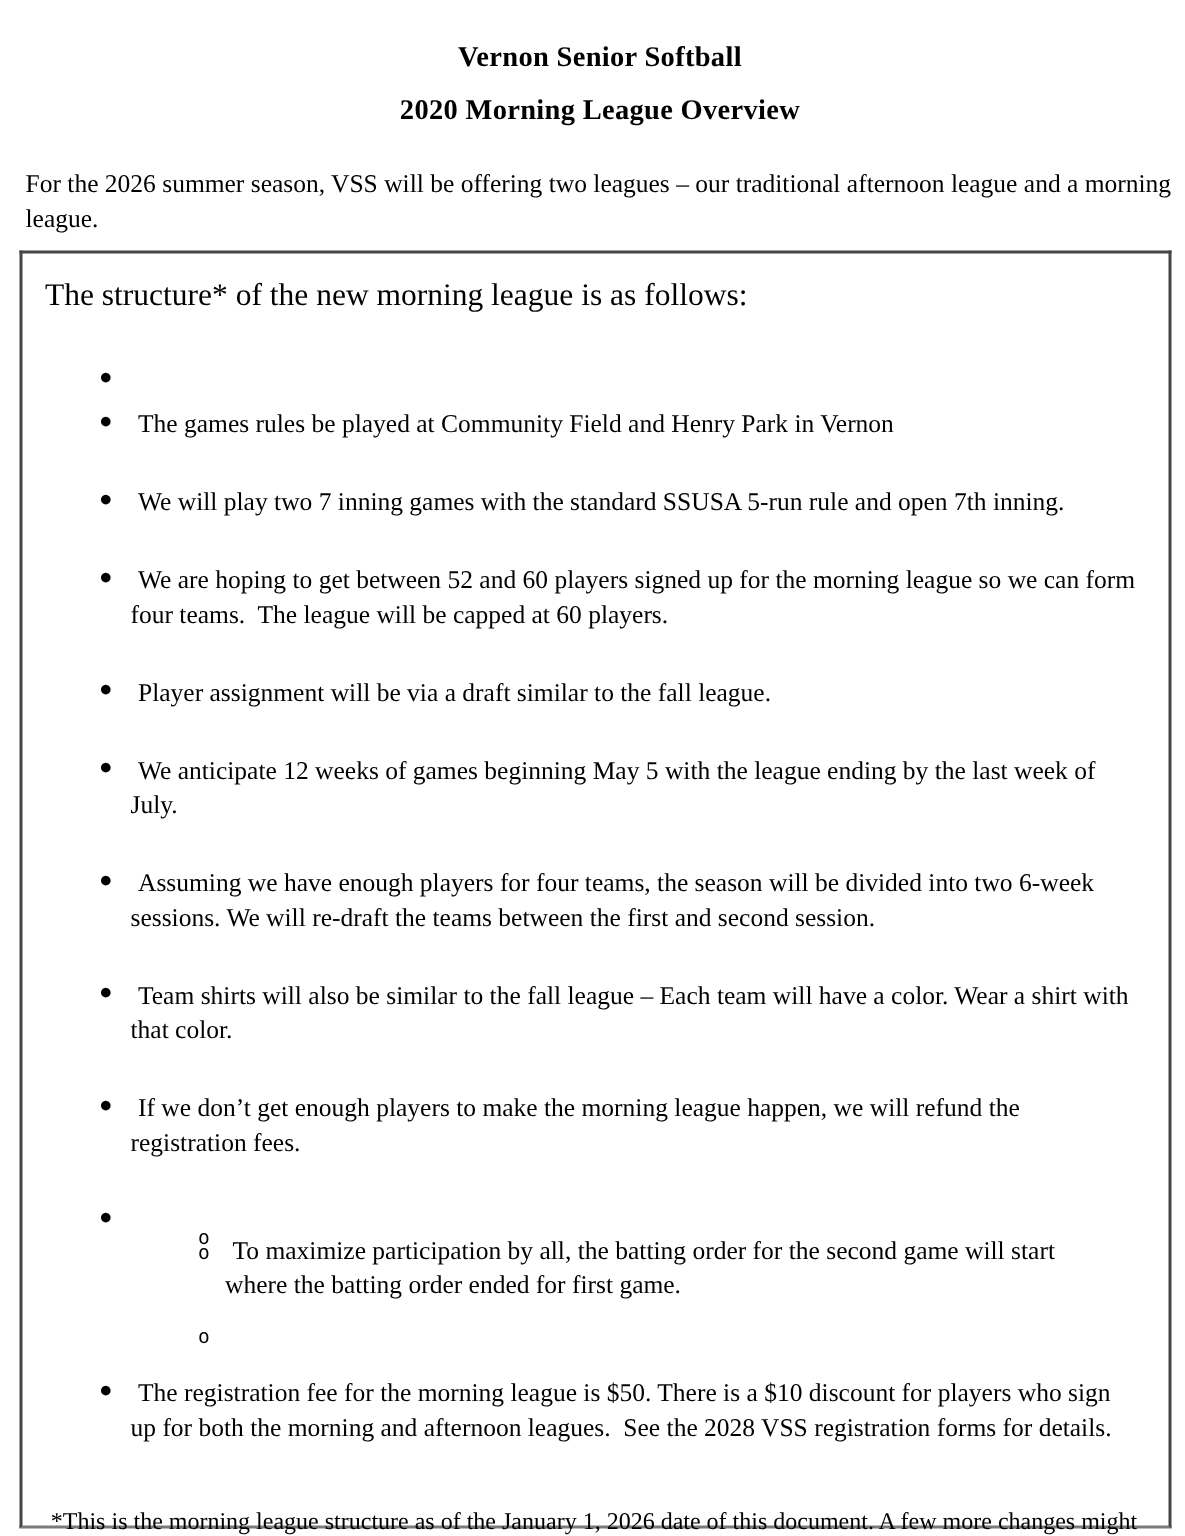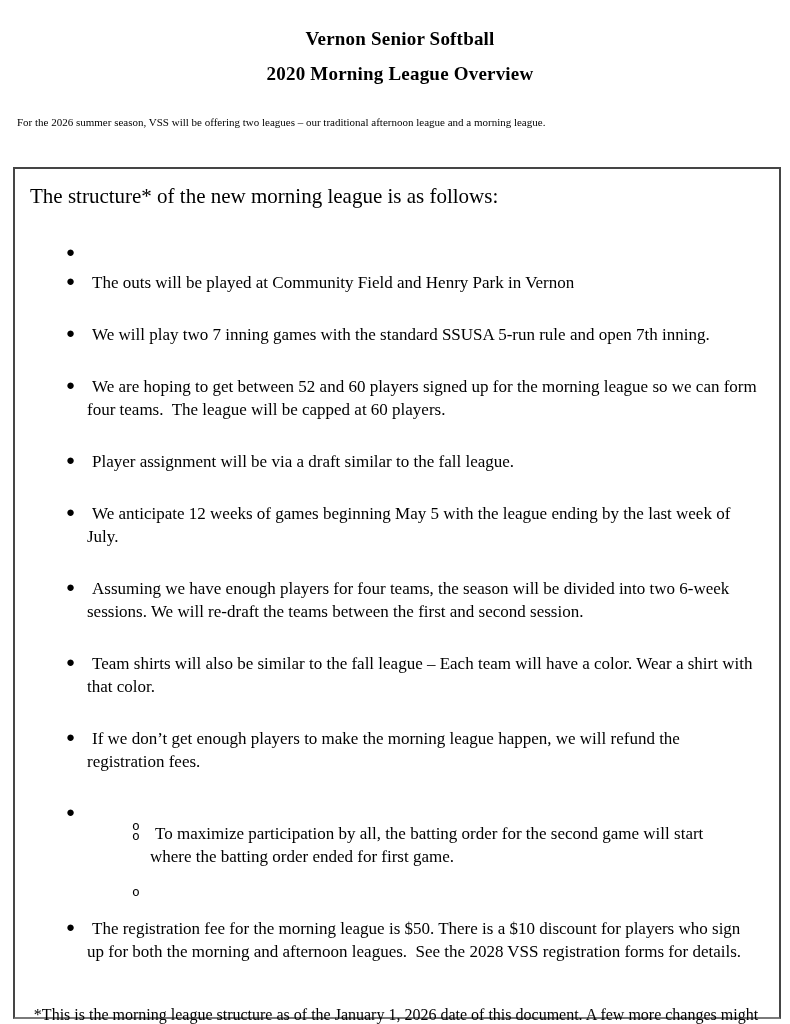--- a/index.html
+++ b/index.html
@@ -16,21 +16,21 @@
     text-align: center;
     font-weight: 700;
     font-size: 19px;
     line-height: 25px;
     letter-spacing: 0.2px;
   }
   .intro {
     position: absolute;
     top: 101px; left: 7px;
     width: 778px;
-    font-size: 11px;
+    font-size: 17px;
     line-height: 23px;
   }
   .rules-box {
     position: absolute;
     left: 8px; top: 162px;
     width: 768px; height: 852px;
     border: 2px solid #454545;
     border-bottom-color: #7a7a7a;
     padding: 11px 12px 0 10px;
     background: #ffffff;
@@ -82,21 +82,21 @@
   <div>Vernon Senior Softball</div>
   <div>2020 Morning League Overview</div>
 </div>
 
 <p class="intro">For the 2026 summer season, VSS will be offering two leagues – our traditional afternoon league and a morning league.</p>
 
 <div class="rules-box">
   <p class="lead">The structure* of the new morning league is as follows:</p>
   <ul class="bullets">
       <li><span class="marker">●</span></li>
-      <li><span class="marker">●</span><span class="bullet-text">The outs will be played at Community Field and Henry Park in Vernon</span></li>
+      <li><span class="marker">●</span><span class="bullet-text">The games rules be played at Community Field and Henry Park in Vernon</span></li>
       <li><span class="marker">●</span><span class="bullet-text">We will play two 7 inning games with the standard SSUSA 5-run rule and open 7th inning.</span></li>
       <li><span class="marker">●</span><span class="bullet-text">We are hoping to get between 52 and 60 players signed up for the morning league so we can form four teams.  The league will be capped at 60 players.</span></li>
       <li><span class="marker">●</span><span class="bullet-text">Player assignment will be via a draft similar to the fall league.</span></li>
       <li><span class="marker">●</span><span class="bullet-text">We anticipate 12 weeks of games beginning May 5 with the league ending by the last week of July.</span></li>
       <li><span class="marker">●</span><span class="bullet-text">Assuming we have enough players for four teams, the season will be divided into two 6-week sessions. We will re-draft the teams between the first and second session.</span></li>
       <li><span class="marker">●</span><span class="bullet-text">Team shirts will also be similar to the fall league – Each team will have a color. Wear a shirt with that color.</span></li>
       <li><span class="marker">●</span><span class="bullet-text">If we don’t get enough players to make the morning league happen, we will refund the registration fees.</span></li>
       <li><span class="marker">●</span><ul class="subs">
           <li><span class="sub-marker">o</span></li>
           <li><span class="sub-marker">o</span><span class="sub-bullet-text">To maximize participation by all, the batting order for the second game will start where the batting order ended for first game.</span></li>

